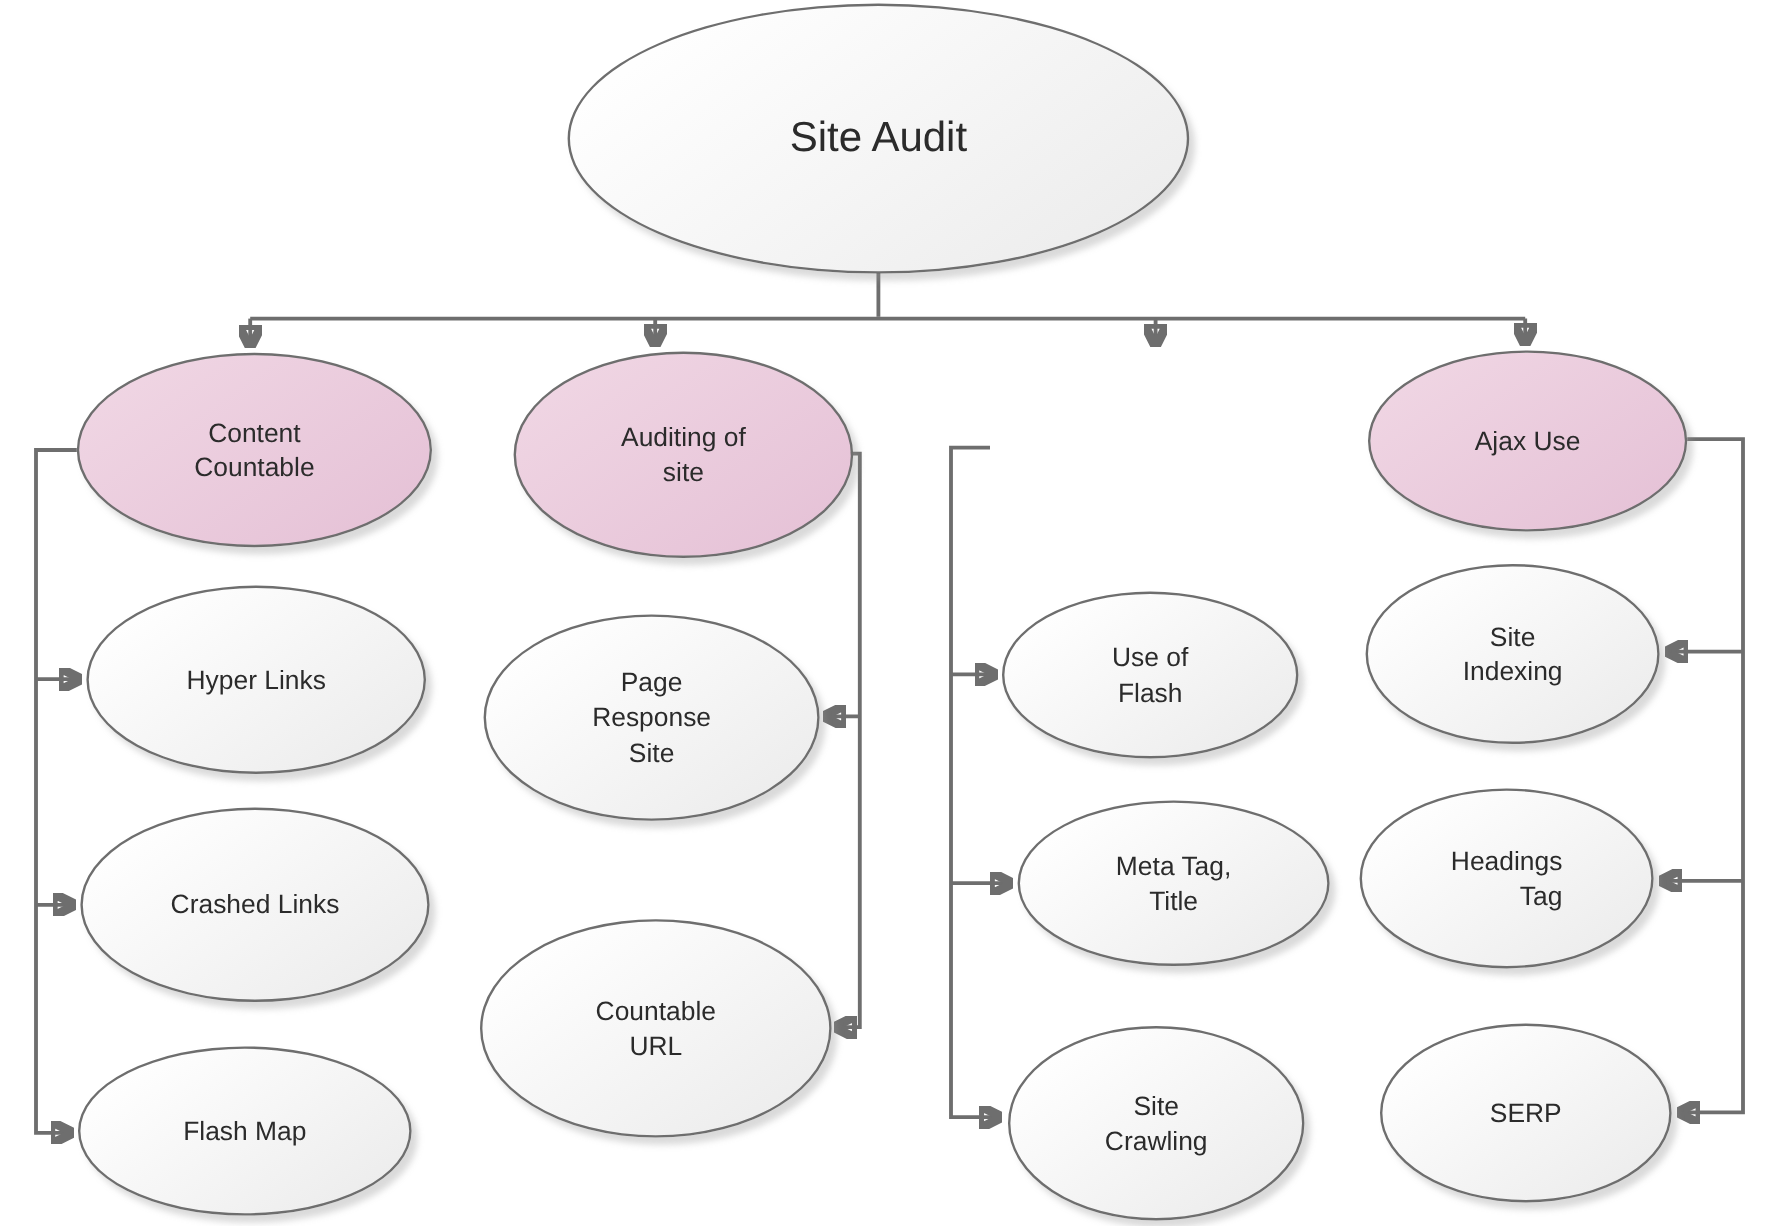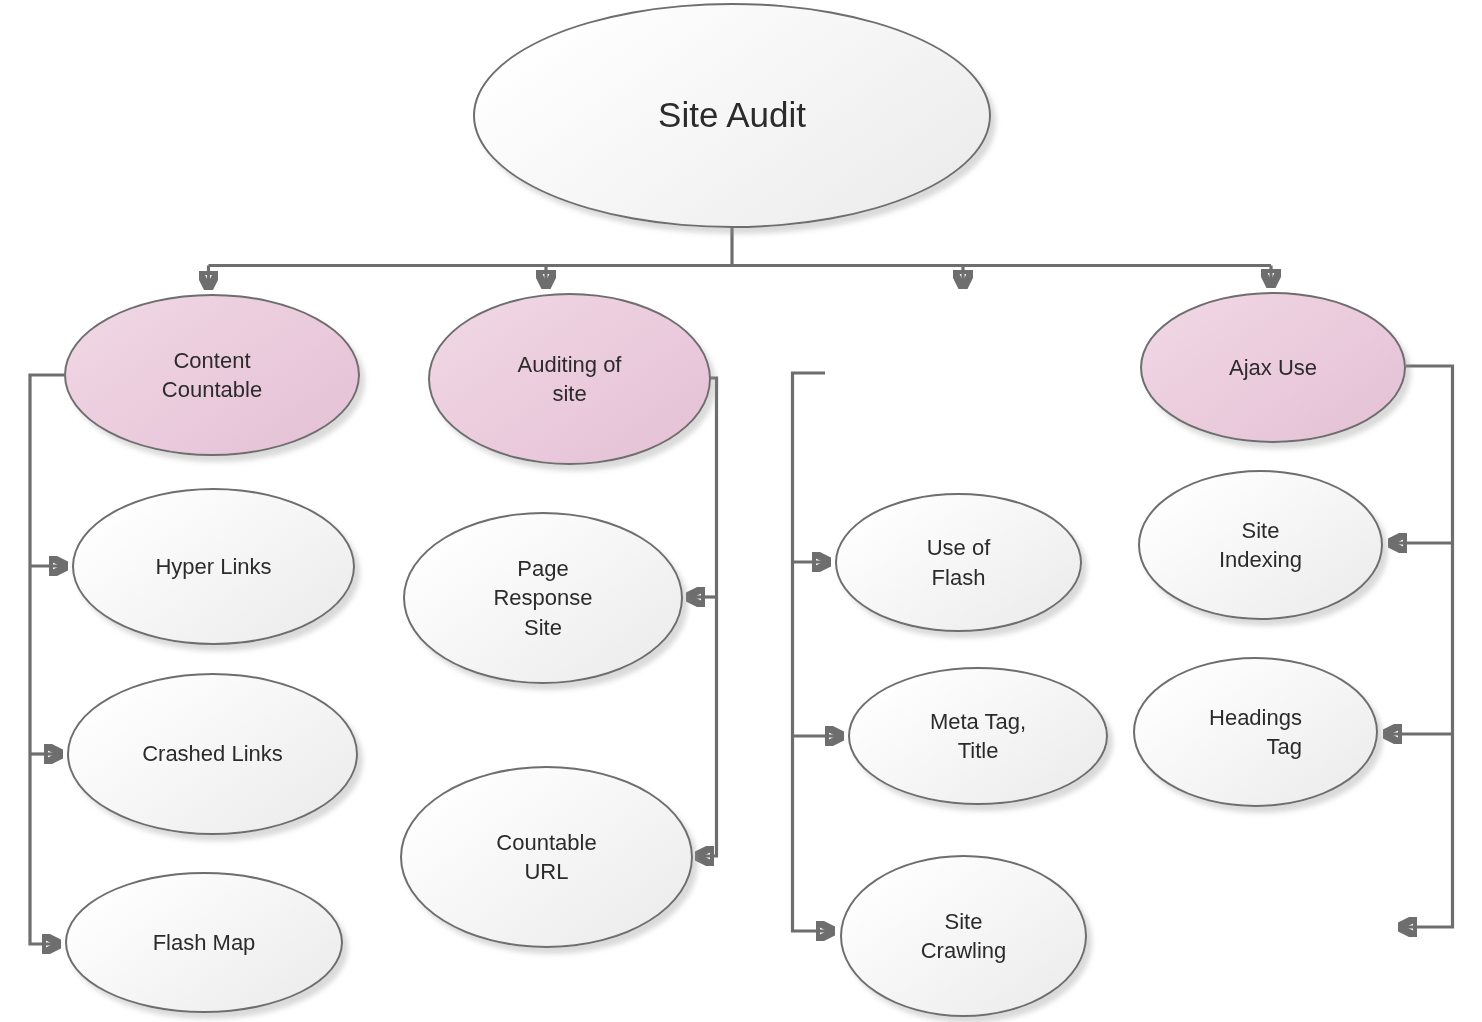--- a/index.html
+++ b/index.html
@@ -108,14 +108,15 @@
 Flash</div>
   <div class="node leaf" style="left:848px;top:667px;width:260px;height:138px;">Meta Tag,
 Title</div>
   <div class="node leaf" style="left:840px;top:855px;width:247px;height:162px;">Site
 Crawling</div>
 
   <div class="node leaf" style="left:1138px;top:470px;width:245px;height:150px;">Site
 Indexing</div>
   <div class="node leaf" style="left:1133px;top:657px;width:245px;height:150px;text-align:right;">Headings
 Tag</div>
+  <div class="node leaf" style="left:1150px;top:853px;width:243px;height:149px;">SERP</div>
 
 </div>
 
 </body></html>

